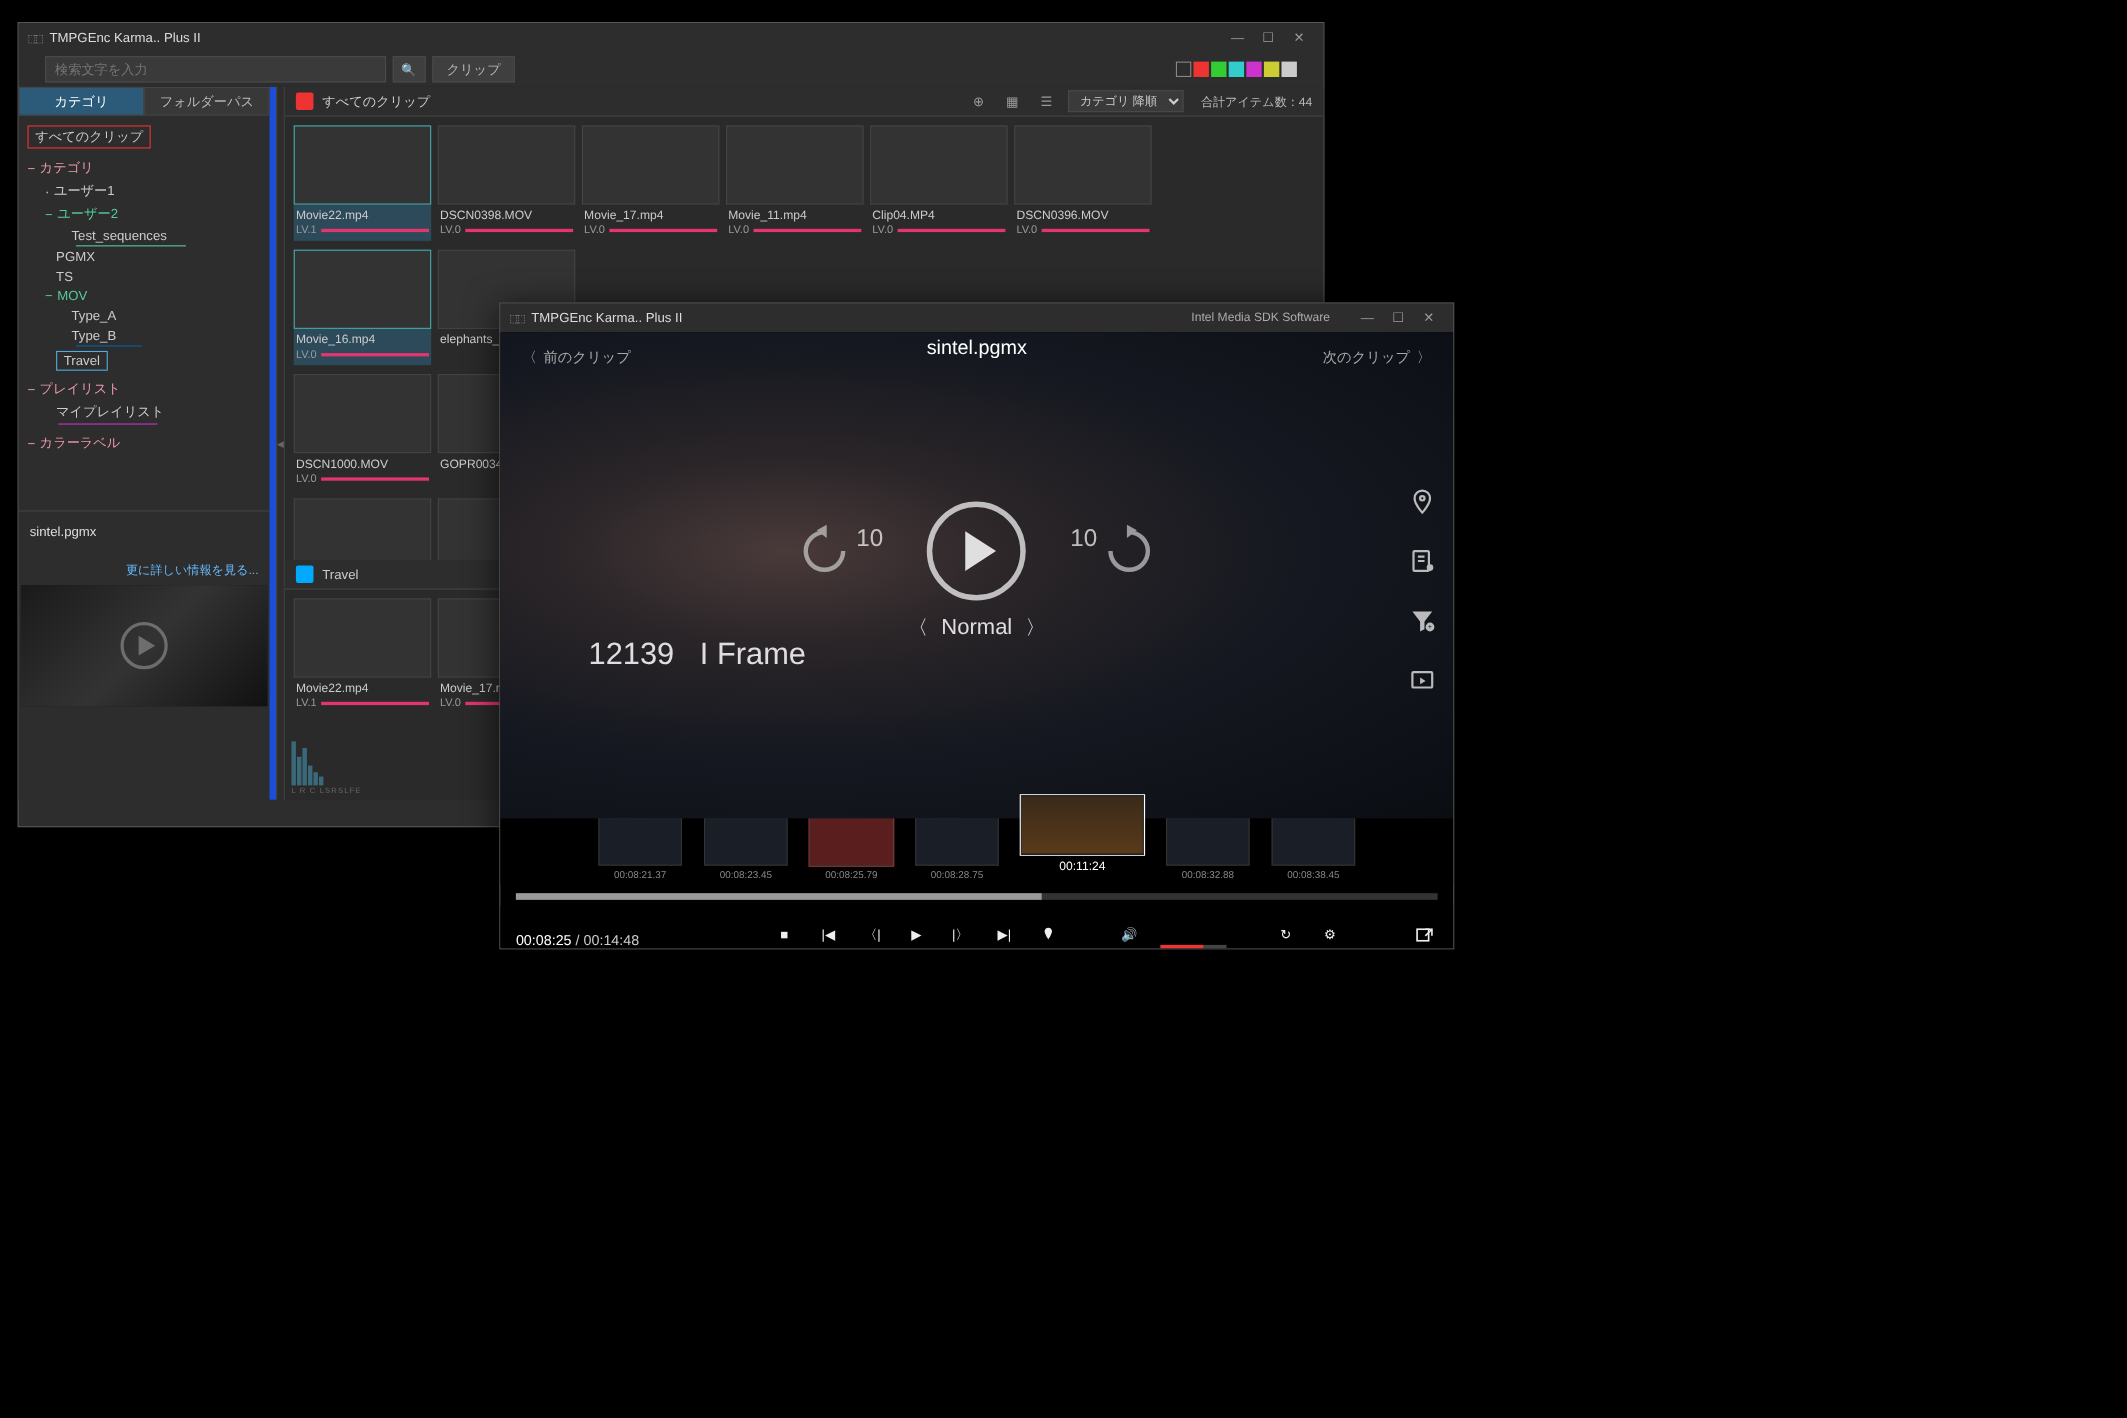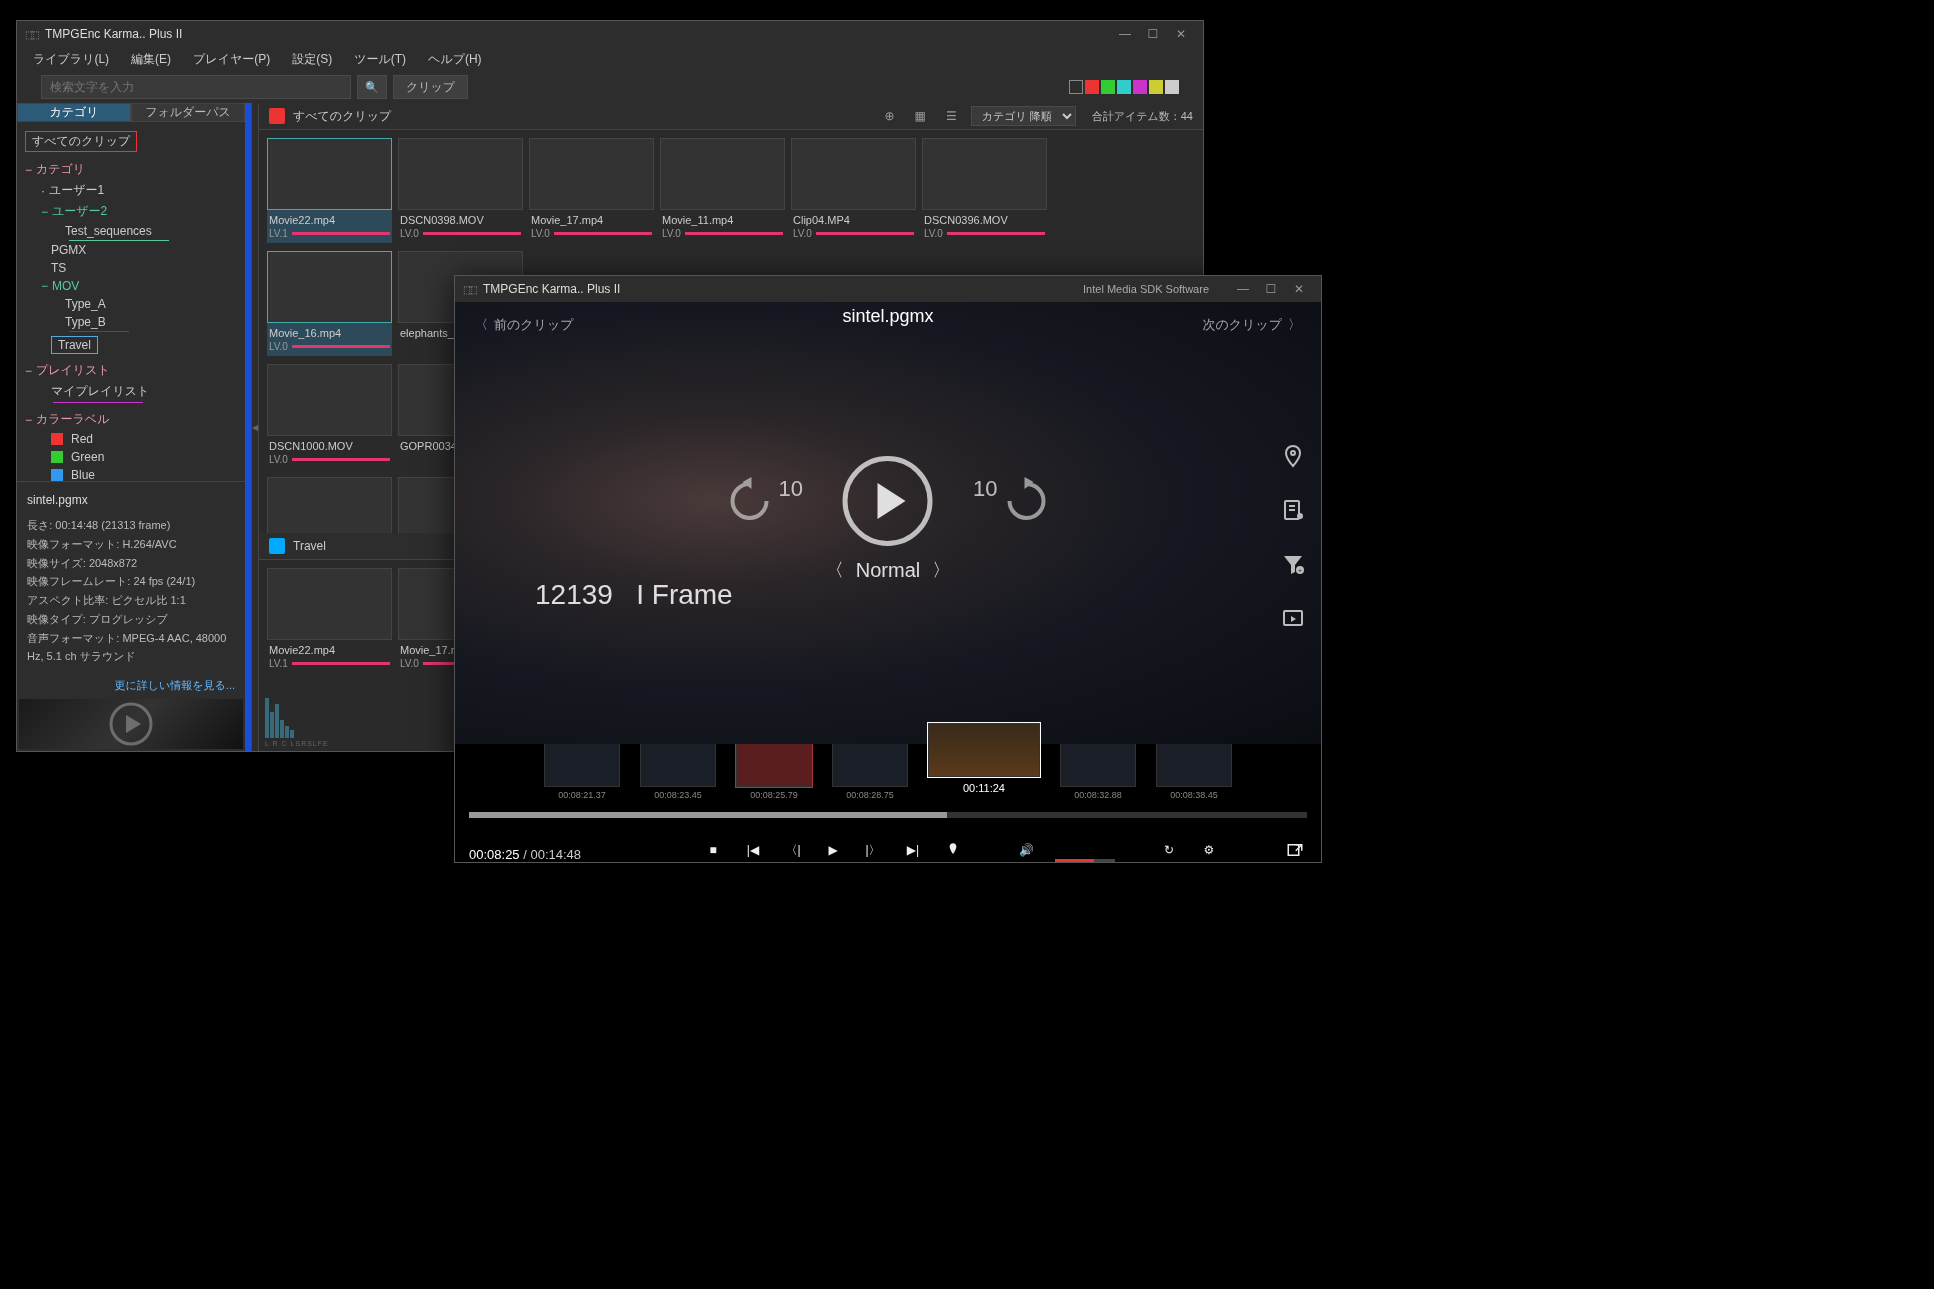--- a/index.html
+++ b/index.html
@@ -107,28 +107,20 @@
 
 <div class="win" style="left:16px;top:20px;width:1188px;height:732px">
   <div class="titlebar">
     <span class="logo"></span>
     <span>TMPGEnc Karma.. Plus II</span>
     <span class="spacer"></span>
     <span class="wbtn">―</span>
     <span class="wbtn">☐</span>
     <span class="wbtn">✕</span>
   </div>
-  <div class="menubar">
-    <span>ライブラリ(L)</span>
-    <span>編集(E)</span>
-    <span>プレイヤー(P)</span>
-    <span>設定(S)</span>
-    <span>ツール(T)</span>
-    <span>ヘルプ(H)</span>
-  </div>
   <div class="searchbar">
     <input placeholder="検索文字を入力" style="">
     <div class="sbtn">🔍</div>
     <div class="clipbtn">クリップ</div>
     <div class="spacer"></div>
     <div class="colorsw" id="swatches">
         <div style="background: transparent; border: 1px solid rgb(136, 136, 136);"></div>
         <div style="background: rgb(238, 51, 51);"></div>
         <div style="background: rgb(51, 204, 51);"></div>
         <div style="background: rgb(51, 204, 204);"></div>
@@ -156,37 +148,23 @@
         <div class="tree-item" style="padding-left:30px">TS</div>
         <div class="tree-item" style="padding-left:20px;color:#5c9">− <span>MOV</span></div>
         <div class="tree-item" style="padding-left:44px">Type_A</div>
         <div class="tree-item" style="padding-left:44px">Type_B</div>
         <div class="underline" style="background:#06a;margin-left:48px;width:60px"></div>
         <div style="padding-left:30px;margin-top:4px"><span class="tree-item boxed2">Travel</span></div>
         <div class="tree-item" style="color:#e9a;margin-top:6px">− <span>プレイリスト</span></div>
         <div class="tree-item" style="padding-left:30px">マイプレイリスト</div>
         <div class="underline" style="background:#c3c;margin-left:32px;width:90px"></div>
         <div class="tree-item" style="color:#e9a;margin-top:6px">− <span>カラーラベル</span></div>
-        <div id="colorlabels">
-            <div class="tree-item" style="padding-left: 30px;"><span class="colorchip" style="background:#e33"></span>Red</div>
-            <div class="tree-item" style="padding-left: 30px;"><span class="colorchip" style="background:#3c3"></span>Green</div>
-            <div class="tree-item" style="padding-left: 30px;"><span class="colorchip" style="background:#39e"></span>Blue</div>
-          </div>
       </div>
       <div class="info">
         <div class="title">sintel.pgmx</div>
-        <div id="infolines">
-            <div>長さ: 00:14:48 (21313 frame)</div>
-            <div>映像フォーマット: H.264/AVC</div>
-            <div>映像サイズ: 2048x872</div>
-            <div>映像フレームレート: 24 fps (24/1)</div>
-            <div>アスペクト比率: ピクセル比 1:1</div>
-            <div>映像タイプ: プログレッシブ</div>
-            <div>音声フォーマット: MPEG-4 AAC, 48000 Hz, 5.1 ch サラウンド</div>
-          </div>
       </div>
       <div class="morelink">更に詳しい情報を見る...</div>
       <div class="preview">
         <div style="position:absolute;inset:0;background:linear-gradient(135deg,#1a1a1a,#333,#111)"></div>
         <svg width="48" height="48" viewBox="0 0 48 48" style="position:relative">
             <circle cx="24" cy="24" r="20" fill="none" stroke="#aaa" stroke-width="3"></circle>
             <path d="M19 15 L34 24 L19 33 Z" fill="#aaa"></path>
           </svg>
       </div>
     </div>

